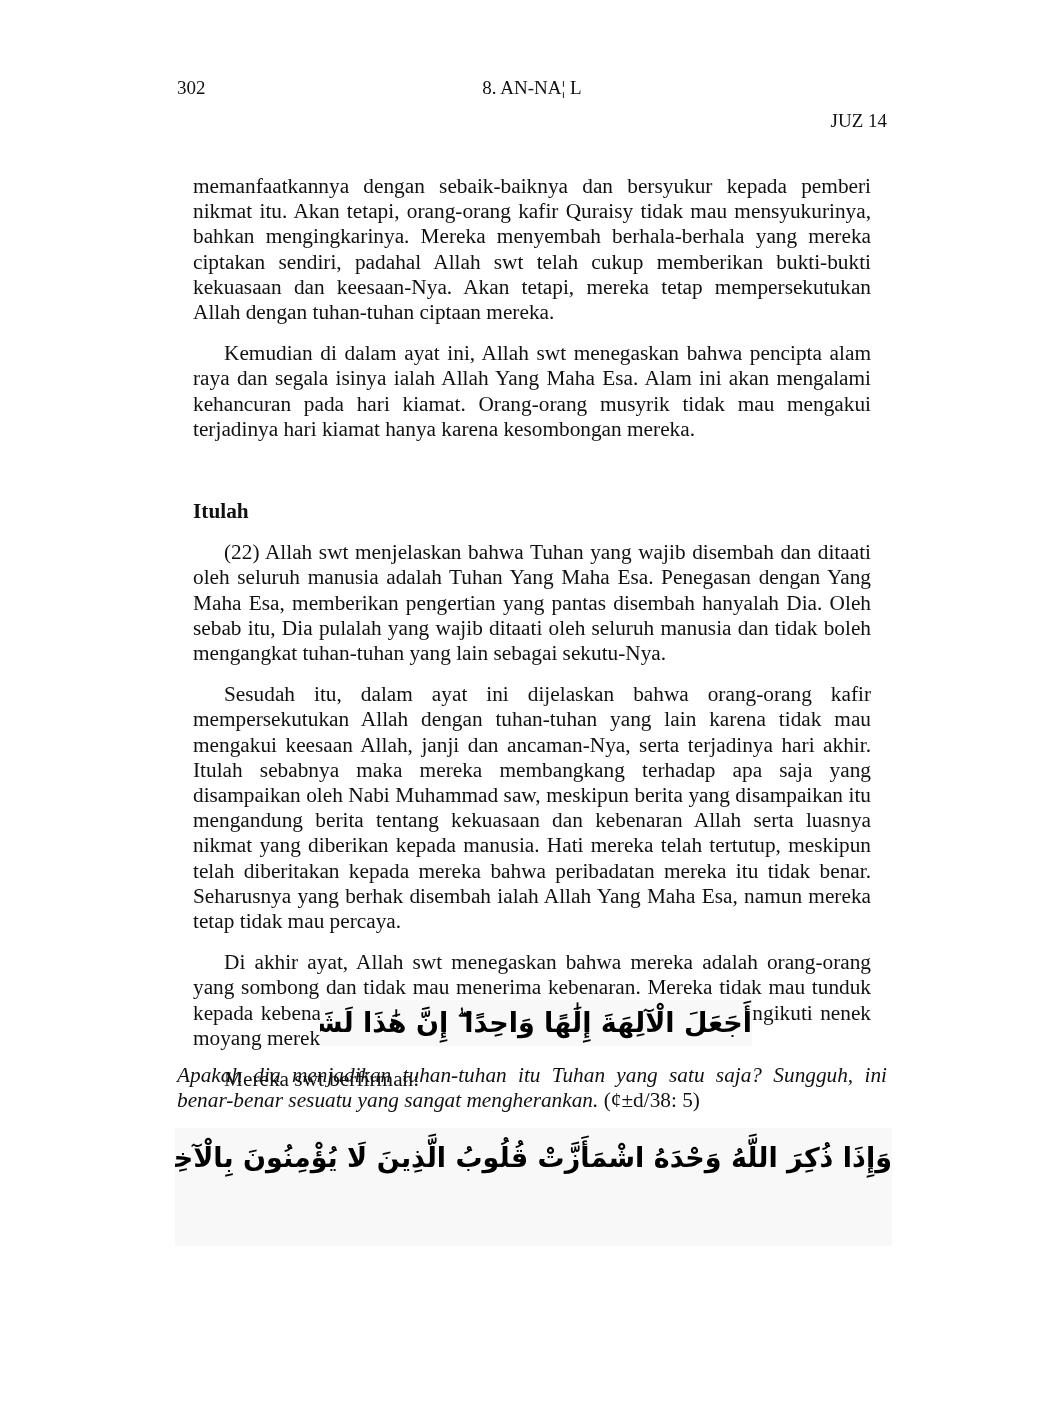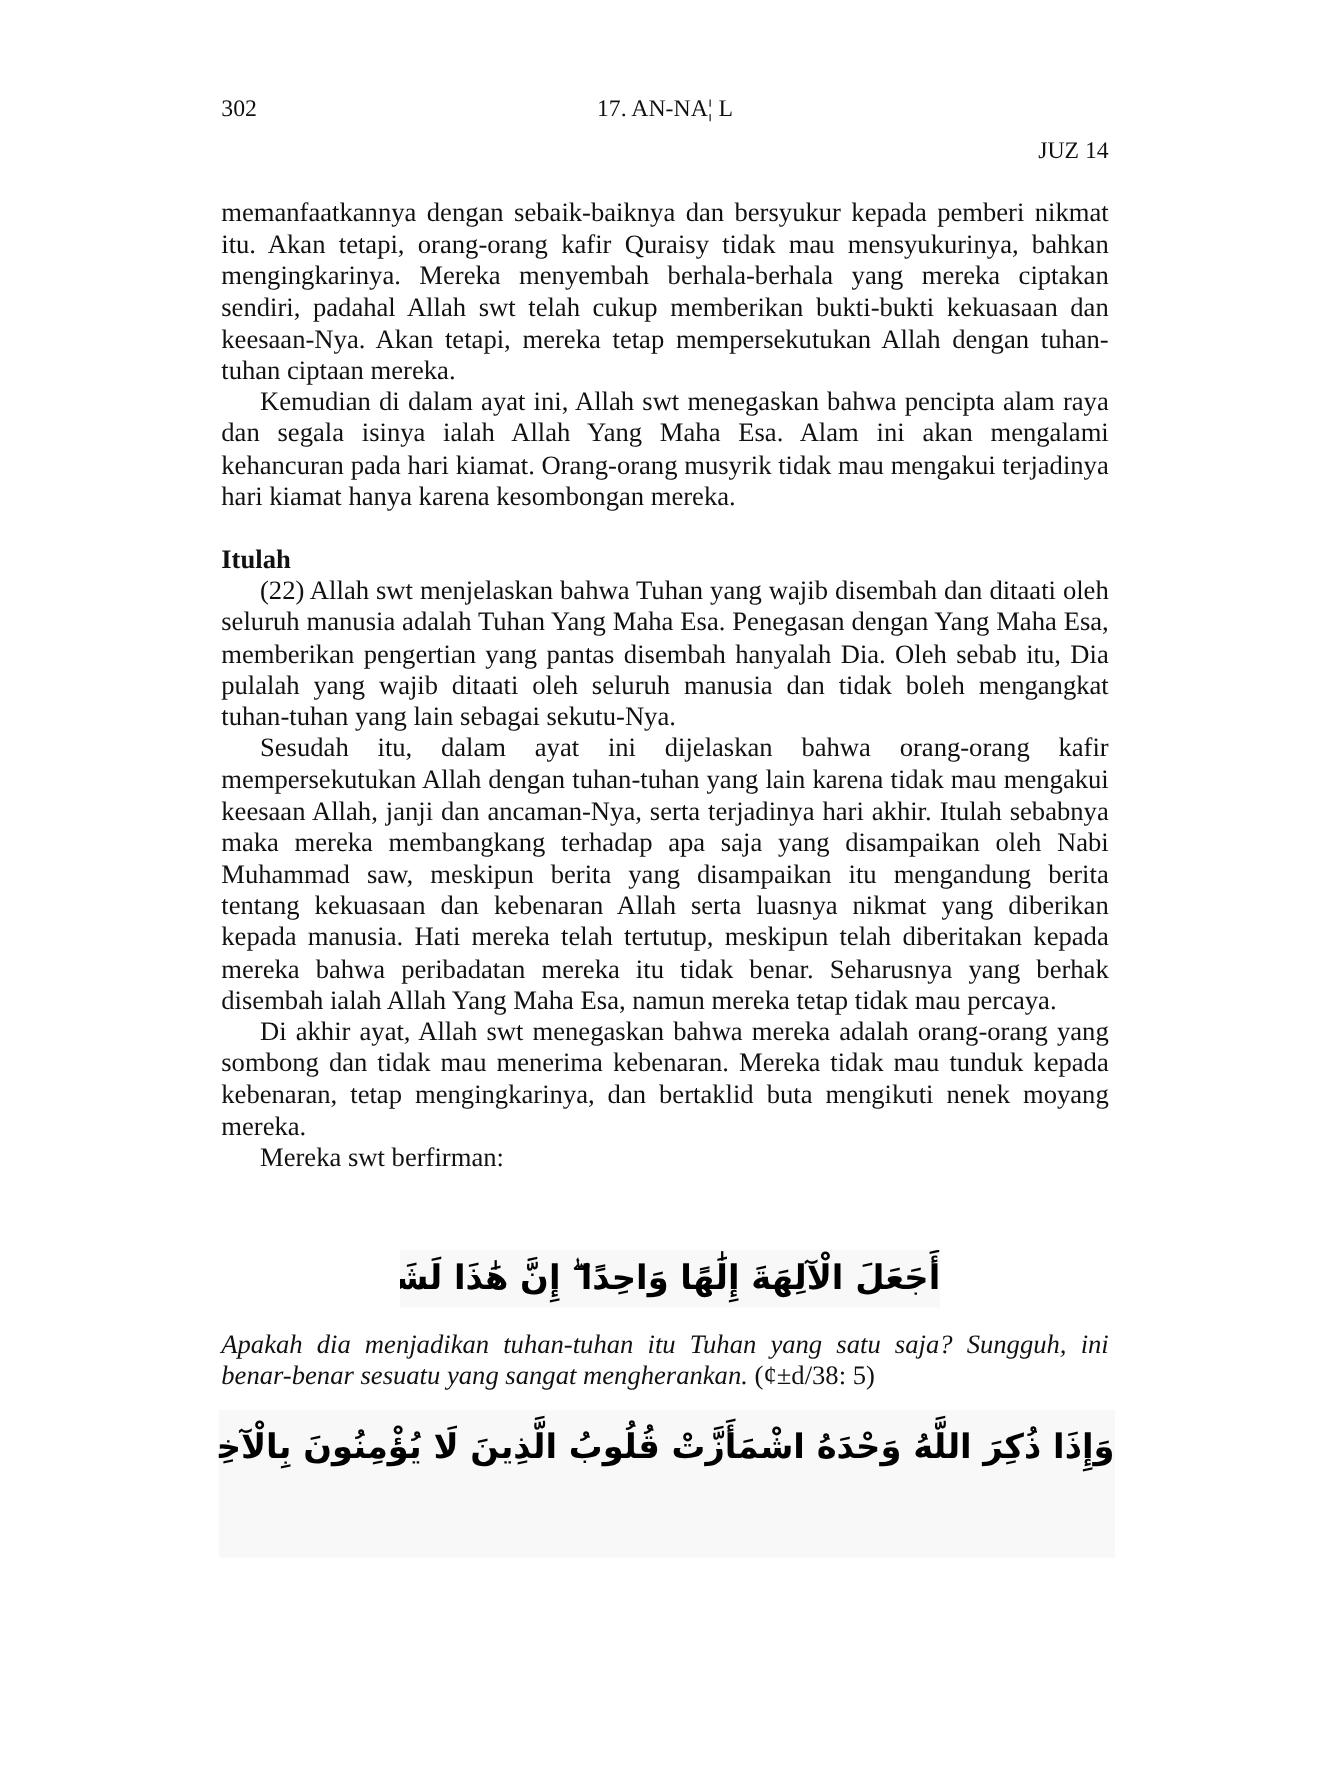--- a/index.html
+++ b/index.html
@@ -31,21 +31,21 @@
     .content {
       position: absolute;
       top: 158px;
       left: 177px;
       width: 710px;
       font-size: 21.3px;
       line-height: 25.2px;
       text-align: justify;
     }
     .content p {
-      margin: 0;
+      margin: 16px;
       font-family: Liberation Serif, serif;
     }
     .content p.indent {
       text-indent: 31px;
     }
     .spacer { height: 25px; }
     .heading {
       font-weight: bold;
       margin: 0;
     }
@@ -98,21 +98,21 @@
       overflow: hidden;
     }
     .arabic-2 .line-1 { text-align: justify; text-align-last: justify; }
     .arabic-2 .line-2 { text-align: right; }
   </style>
 </head>
 <body>
 
 <div class="header">
   <span class="page-no">302</span>
-  <span class="chapter">17. AN-NA¦ L</span>
+  <span class="chapter">8. AN-NA¦ L</span>
   <span class="juz">JUZ 14</span>
 </div>
 
 <div class="content">
   <p>memanfaatkannya dengan sebaik-baiknya dan bersyukur kepada pemberi nikmat itu. Akan tetapi, orang-orang kafir Quraisy tidak mau mensyukuri­nya, bahkan mengingkarinya. Mereka menyembah berhala-berhala yang mereka ciptakan sendiri, padahal Allah swt telah cukup memberikan bukti-bukti kekuasaan dan keesaan-Nya. Akan tetapi, mereka tetap mempersekutu­kan Allah dengan tuhan-tuhan ciptaan mereka.</p>
   <p class="indent">Kemudian di dalam ayat ini, Allah swt menegaskan bahwa pencipta alam raya dan segala isinya ialah Allah Yang Maha Esa. Alam ini akan mengalami kehancuran pada hari kiamat. Orang-orang musyrik tidak mau mengakui terjadinya hari kiamat hanya karena kesombongan mereka.</p>
   <div class="spacer"></div>
   <p class="heading">Itulah</p>
   <p class="indent">(22) Allah swt menjelaskan bahwa Tuhan yang wajib disembah dan ditaati oleh seluruh manusia adalah Tuhan Yang Maha Esa. Penegasan dengan Yang Maha Esa, memberikan pengertian yang pantas disembah hanyalah Dia. Oleh sebab itu, Dia pulalah yang wajib ditaati oleh seluruh manusia dan tidak boleh mengangkat tuhan-tuhan yang lain sebagai sekutu-Nya.</p>
   <p class="indent">Sesudah itu, dalam ayat ini dijelaskan bahwa orang-orang kafir mempersekutukan Allah dengan tuhan-tuhan yang lain karena tidak mau mengakui keesaan Allah, janji dan ancaman-Nya, serta terjadinya hari akhir. Itulah sebabnya maka mereka membangkang terhadap apa saja yang disampaikan oleh Nabi Muhammad saw, meskipun berita yang disampaikan itu mengandung berita tentang kekuasaan dan kebenaran Allah serta luasnya nikmat yang diberikan kepada manusia. Hati mereka telah tertutup, meskipun telah diberitakan kepada mereka bahwa peribadatan mereka itu tidak benar. Seharusnya yang berhak disembah ialah Allah Yang Maha Esa, namun mereka tetap tidak mau percaya.</p>

